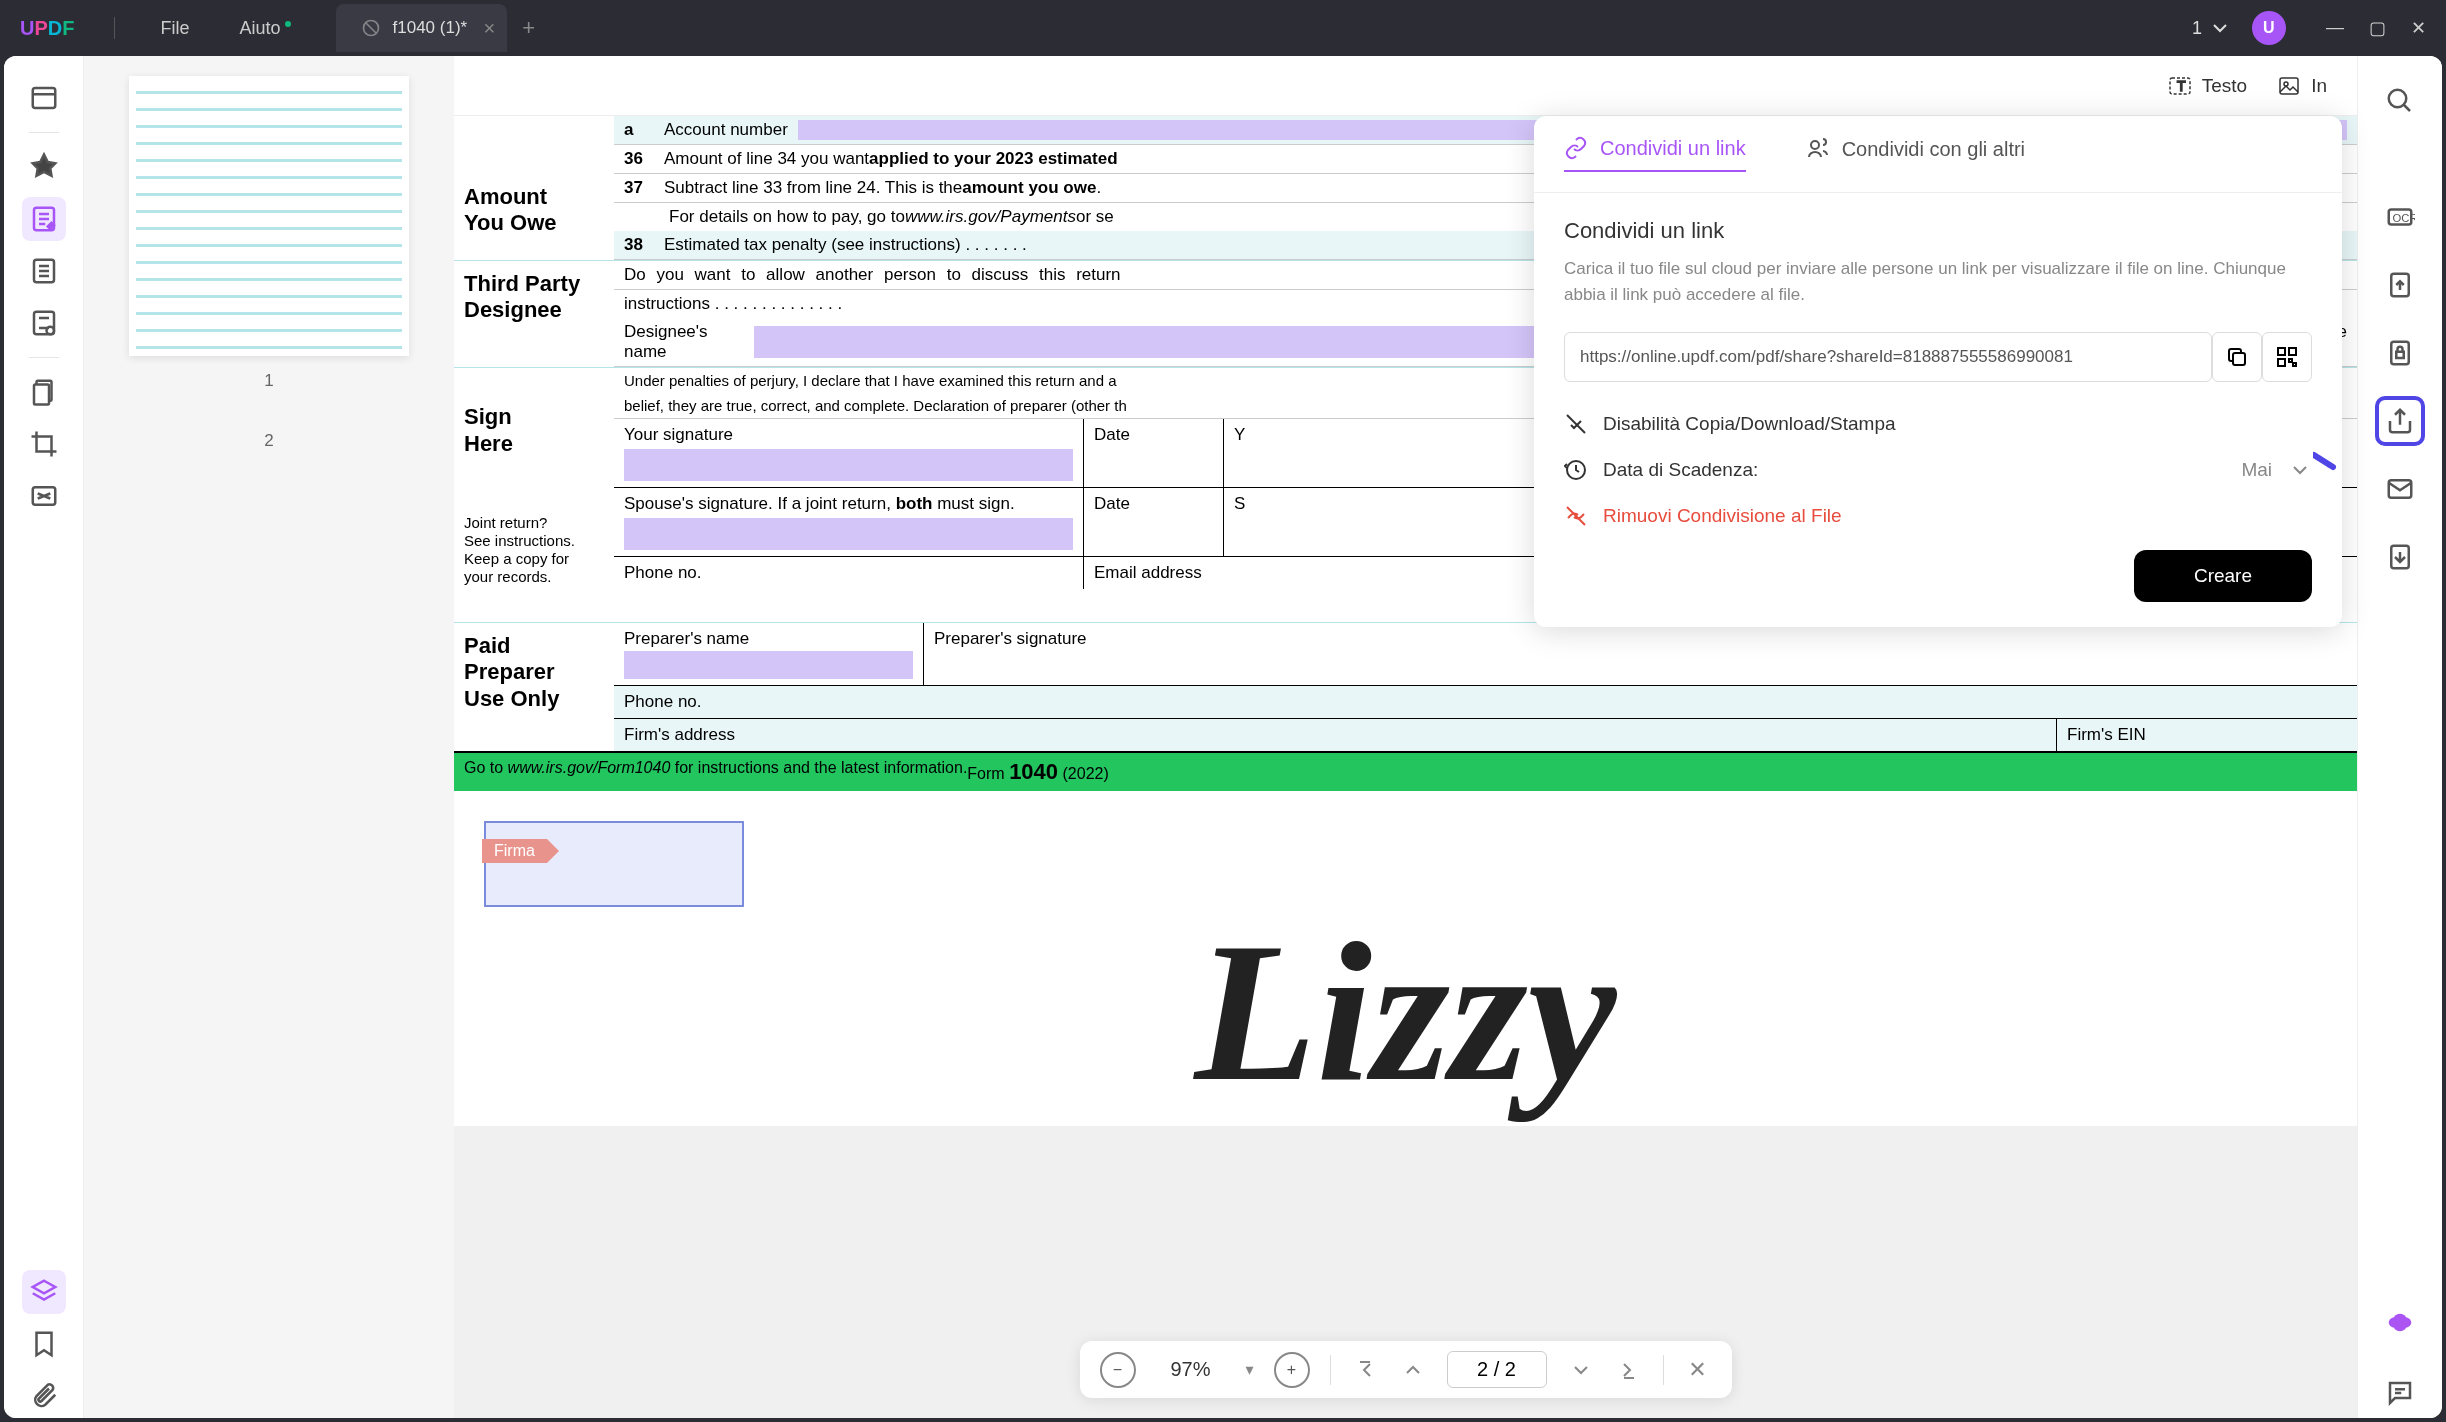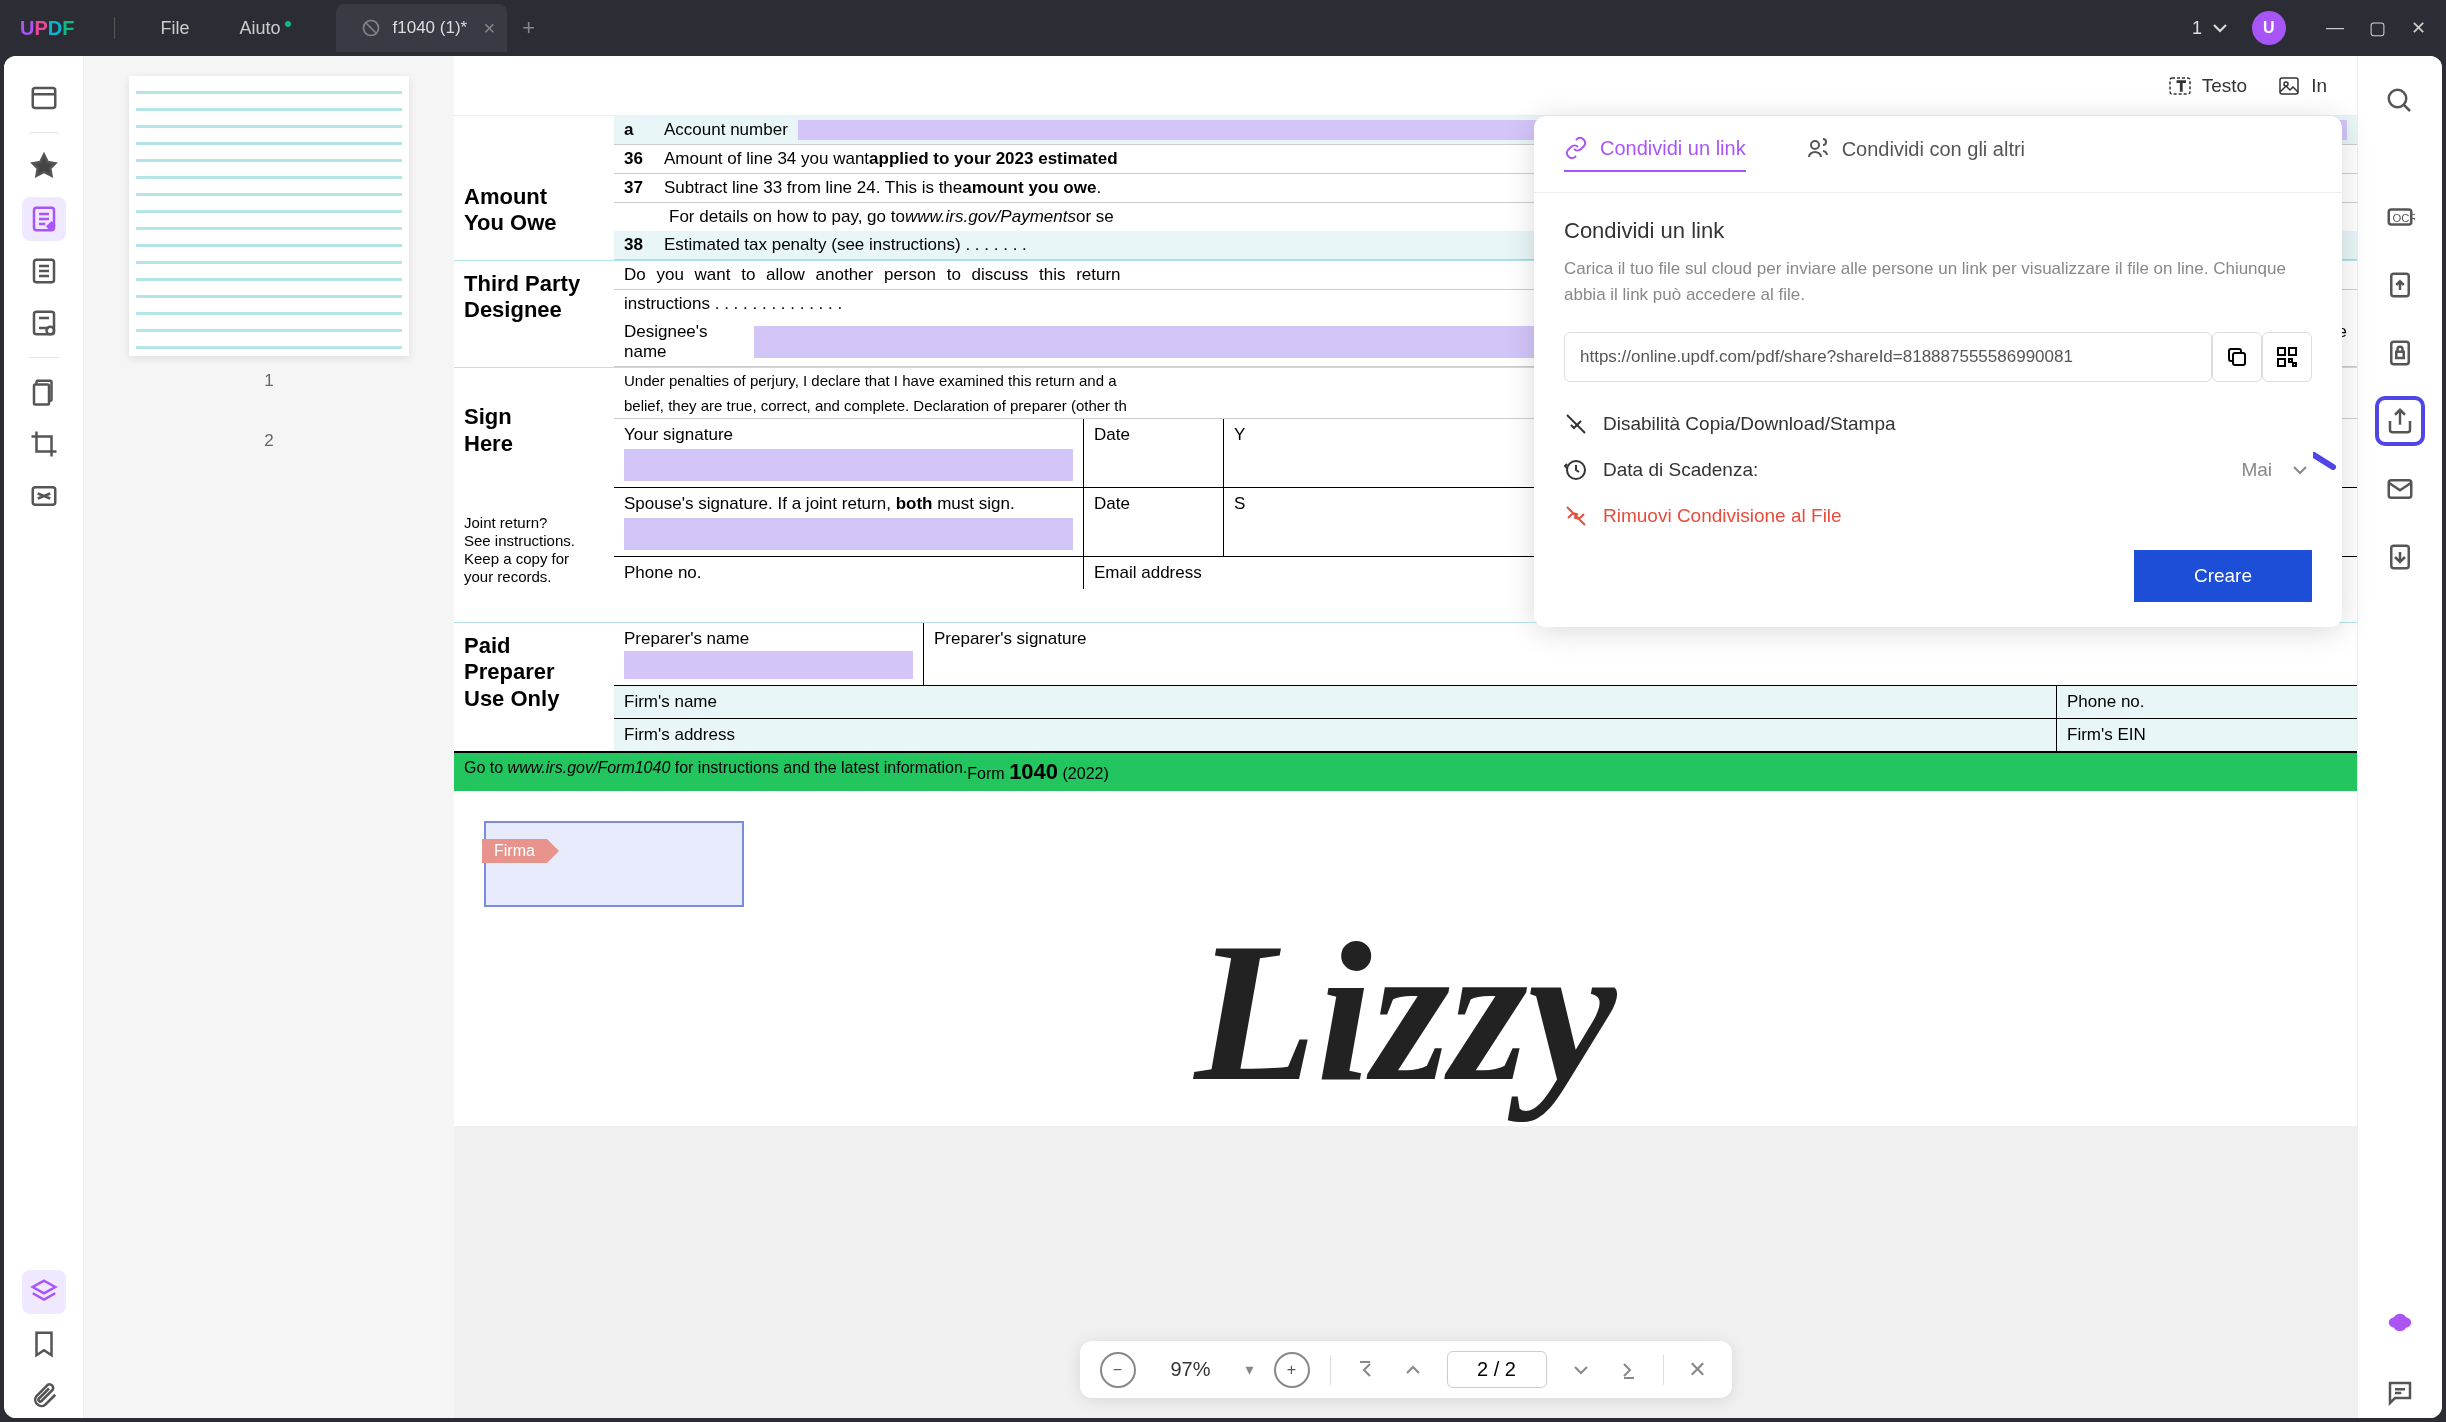--- a/index.html
+++ b/index.html
@@ -53,21 +53,21 @@
 .share-tab.active{color:#a855f7;border-bottom:2px solid #a855f7}
 .share-body{padding:25px 30px}
 .share-title{font-size:22px;color:#333;margin-bottom:12px}
 .share-desc{font-size:17px;color:#888;margin-bottom:25px;line-height:1.5}
 .link-row{display:flex;margin-bottom:30px}
 .link-input{flex:1;border:1px solid #ddd;border-radius:6px;padding:12px 15px;font-size:17px;color:#555}
 .link-btn{width:50px;height:50px;border:1px solid #ddd;border-radius:6px;display:flex;align-items:center;justify-content:center;cursor:pointer}
 .option-row{display:flex;align-items:center;gap:15px;margin-bottom:22px;font-size:19px;color:#333}
 .option-row.remove{color:#e74c3c}
 .option-val{margin-left:auto;color:#888;display:flex;align-items:center;gap:16px}
-.create-btn{background:#1d4ed8;color:#fff;padding:15px 60px;border-radius:0;font-size:19px;margin-left:auto;display:block;cursor:pointer;border:none}
+.create-btn{background:#000000;color:#fff;padding:15px 60px;border-radius:12px;font-size:19px;margin-left:auto;display:block;cursor:pointer;border:none}
 .arrow-annotation{position:absolute;right:105px;top:395px;z-index:101}
 .right-sidebar{width:85px;background:#fff;display:flex;flex-direction:column;align-items:center;padding-top:20px;gap:18px;border-left:1px solid #eee}
 .r-btn{width:50px;height:50px;display:flex;align-items:center;justify-content:center;border-radius:10px;cursor:pointer;color:#555}
 .r-btn.highlighted{border:4px solid #4f46e5;background:#fff}
 .bottom-bar{position:absolute;bottom:20px;left:50%;transform:translateX(-50%);background:#fff;border-radius:12px;box-shadow:0 2px 15px rgba(0,0,0,0.1);display:flex;align-items:center;padding:10px 20px;gap:20px;z-index:50}
 .zoom-btn{width:36px;height:36px;border:2px solid #888;border-radius:50%;display:flex;align-items:center;justify-content:center;cursor:pointer;color:#555}
 .zoom-val{font-size:20px;color:#333;min-width:70px;text-align:center}
 .zoom-drop{color:#888;cursor:pointer}
 .page-input{border:1px solid #ccc;border-radius:6px;padding:6px 12px;font-size:20px;width:100px;text-align:center}
 .nav-btn{cursor:pointer;color:#888;display:flex;align-items:center;justify-content:center;width:28px}
@@ -305,21 +305,20 @@
           <div class="form-section" style="border-bottom:2px solid #000">
             <div class="form-label" style="white-space:pre-line">Paid
 Preparer
 Use Only</div>
             <div class="form-body">
               <div style="display:flex;border-bottom:1px solid #000">
                 <div style="width:310px;padding:6px 10px;border-right:1px solid #000"><span>Preparer's name</span><div class="f-highlight" style="height:28px;margin-top:2px"></div></div>
                 <div style="padding:6px 10px"><span>Preparer's signature</span></div>
               </div>
               <div style="display:flex;border-bottom:1px solid #000;background:#e8f6f7">
-                <div style="flex:1;padding:6px 10px;border-right:1px solid #000"><span>Firm's name</span></div>
                 <div style="width:300px;padding:6px 10px"><span>Phone no.</span></div>
               </div>
               <div style="display:flex;background:#e8f6f7">
                 <div style="flex:1;padding:6px 10px;border-right:1px solid #000"><span>Firm's address</span></div>
                 <div style="width:300px;padding:6px 10px"><span>Firm's EIN</span></div>
               </div>
             </div>
           </div>
           <div style="display:flex;justify-content:flex-start;padding:6px 10px;font-size:16px;background:#22c55e">
             <div><span>Go to </span><i>www.irs.gov/Form1040</i><span> for instructions and the latest information.</span></div>

